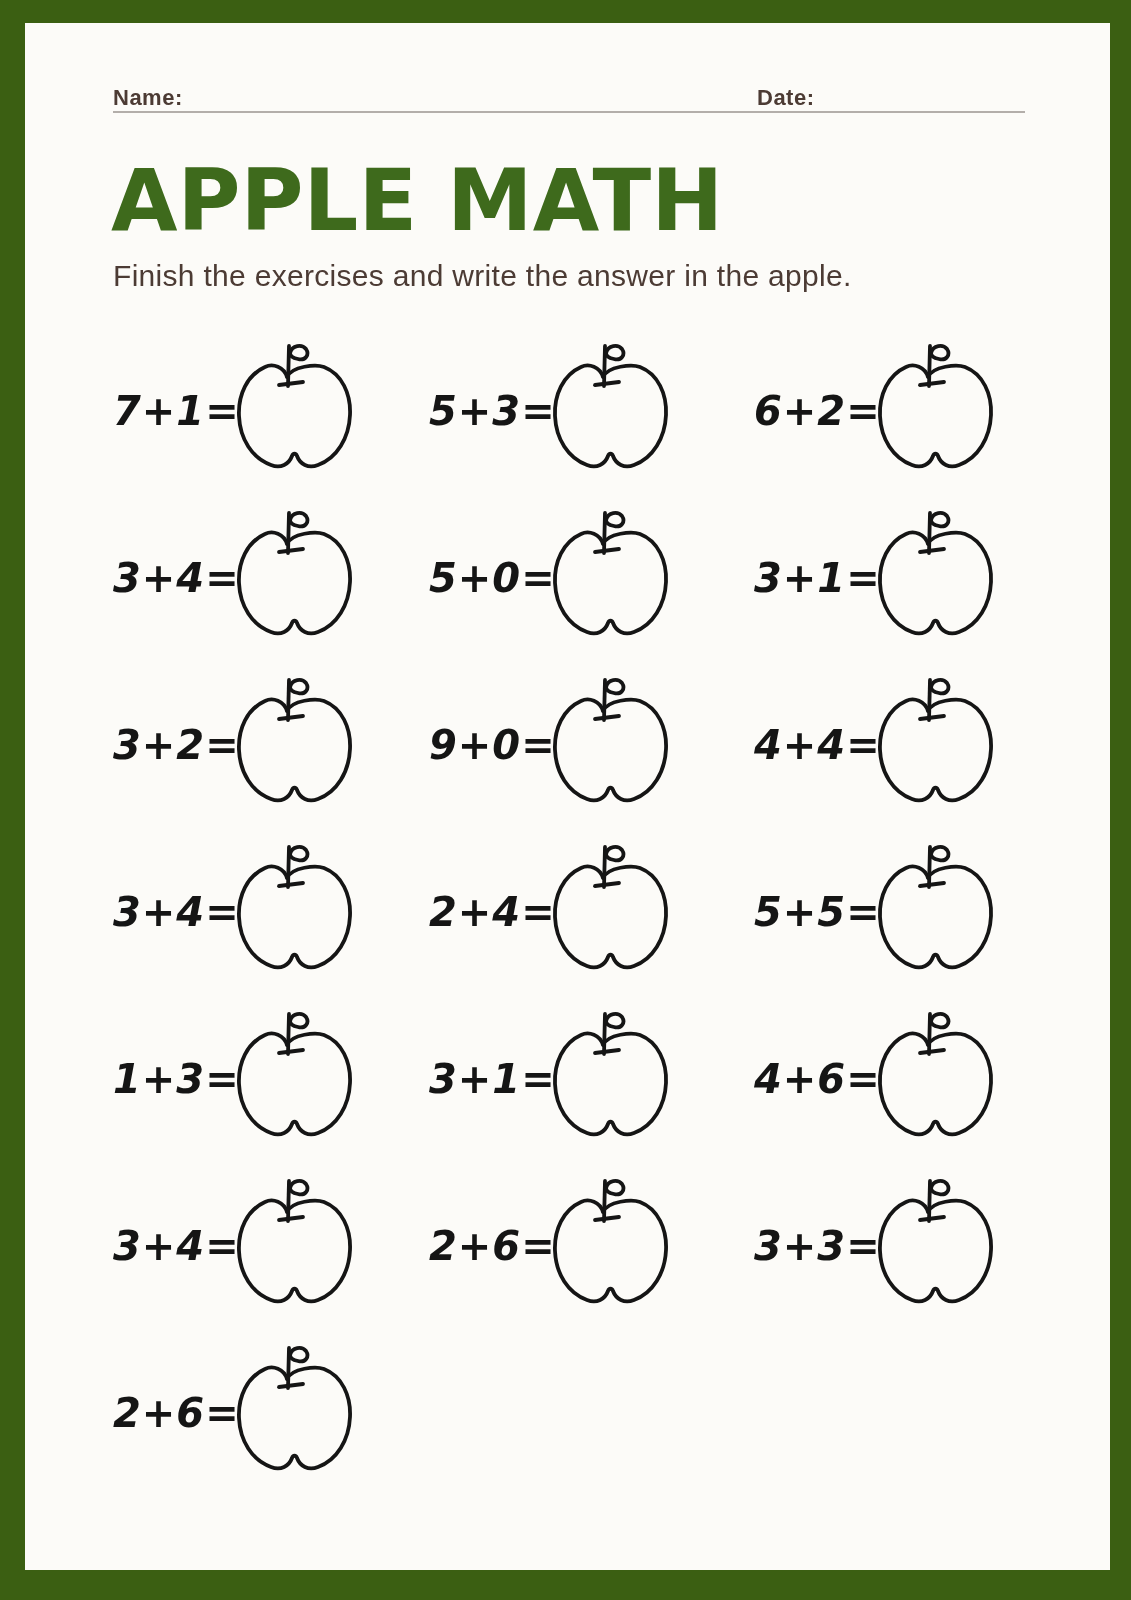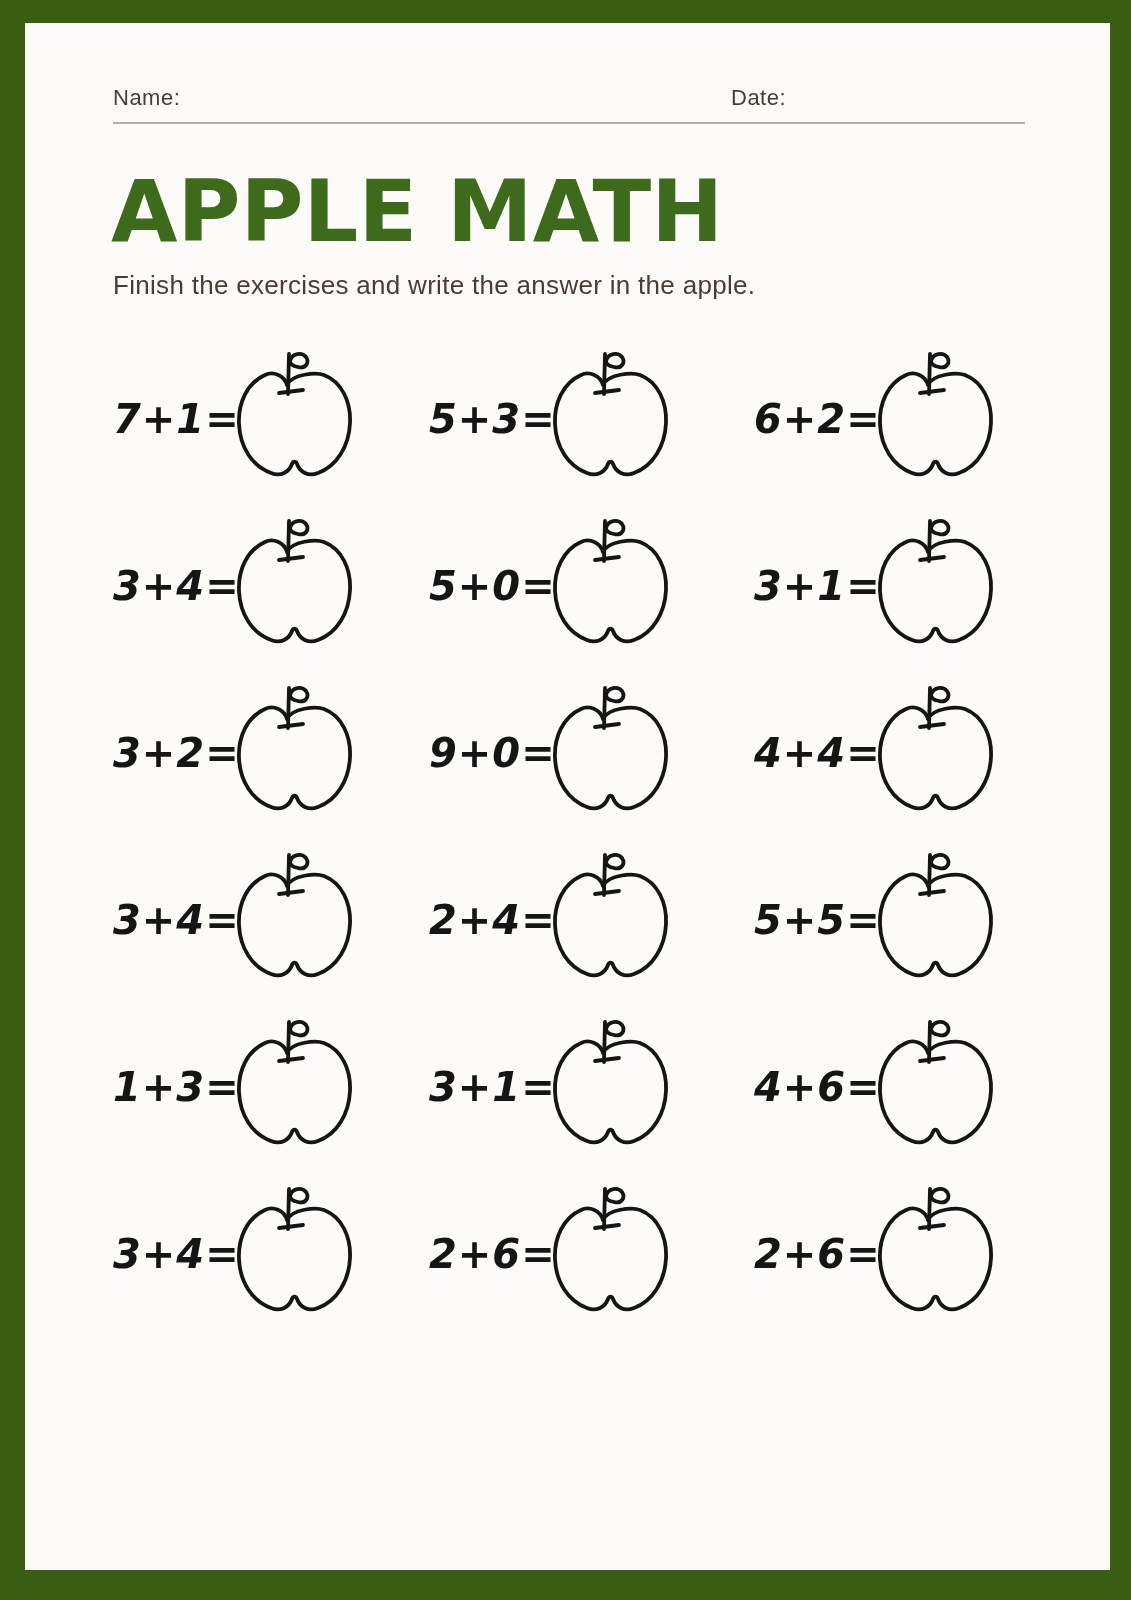--- a/index.html
+++ b/index.html
@@ -18,35 +18,35 @@
     font-family:"Liberation Sans",sans-serif;
   }
   .sheet{
     position:absolute;top:23px;left:25px;right:21px;bottom:30px;
     background:var(--page-bg);overflow:hidden;
   }
   .header{
     margin:62px 85px 0 88px;
     position:relative;
     border-bottom:2px solid var(--rule-color);
-    padding-bottom:11px;
+    font-weight:bold;
   }
   .field-label{
     font-size:22px;color:var(--subtitle-color);letter-spacing:.5px;
   }
-  .date-label{position:absolute;left:618px;top:0;}
+  .date-label{position:absolute;left:644px;top:0;}
   .title{
     margin:44px 0 15px 86px;
     font-family:"DejaVu Sans",sans-serif;
     font-weight:800;font-size:86px;line-height:1.0;
     color:var(--title-color);letter-spacing:0;
   }
   .subtitle{
     margin:16px 0 0 88px;
-    font-size:26px;color:var(--subtitle-color);letter-spacing:.3px;
+    font-size:30px;color:var(--subtitle-color);letter-spacing:.3px;
   }
   .grid{
     margin:34px 0 0 88px;
     display:grid;
     grid-template-columns:316px 325px 320px;
     grid-auto-rows:167px;
   }
   .cell{display:flex;align-items:center;font-style:italic;}
   .expr{
     width:123px;flex:none;
@@ -193,20 +193,26 @@
         </svg>
     </div>
 
     <div class="cell">
       <span class="expr">2+6=</span>
       <svg class="apple-svg">
           <use href="#apple-shape"></use>
         </svg>
     </div>
     <div class="cell">
+      <span class="expr">3+3=</span>
+      <svg class="apple-svg">
+          <use href="#apple-shape"></use>
+        </svg>
+    </div>
+    <div class="cell">
       <span class="expr">2+6=</span>
       <svg class="apple-svg">
           <use href="#apple-shape"></use>
         </svg>
     </div>
 
   </div>
 </div>
 
 </body></html>

